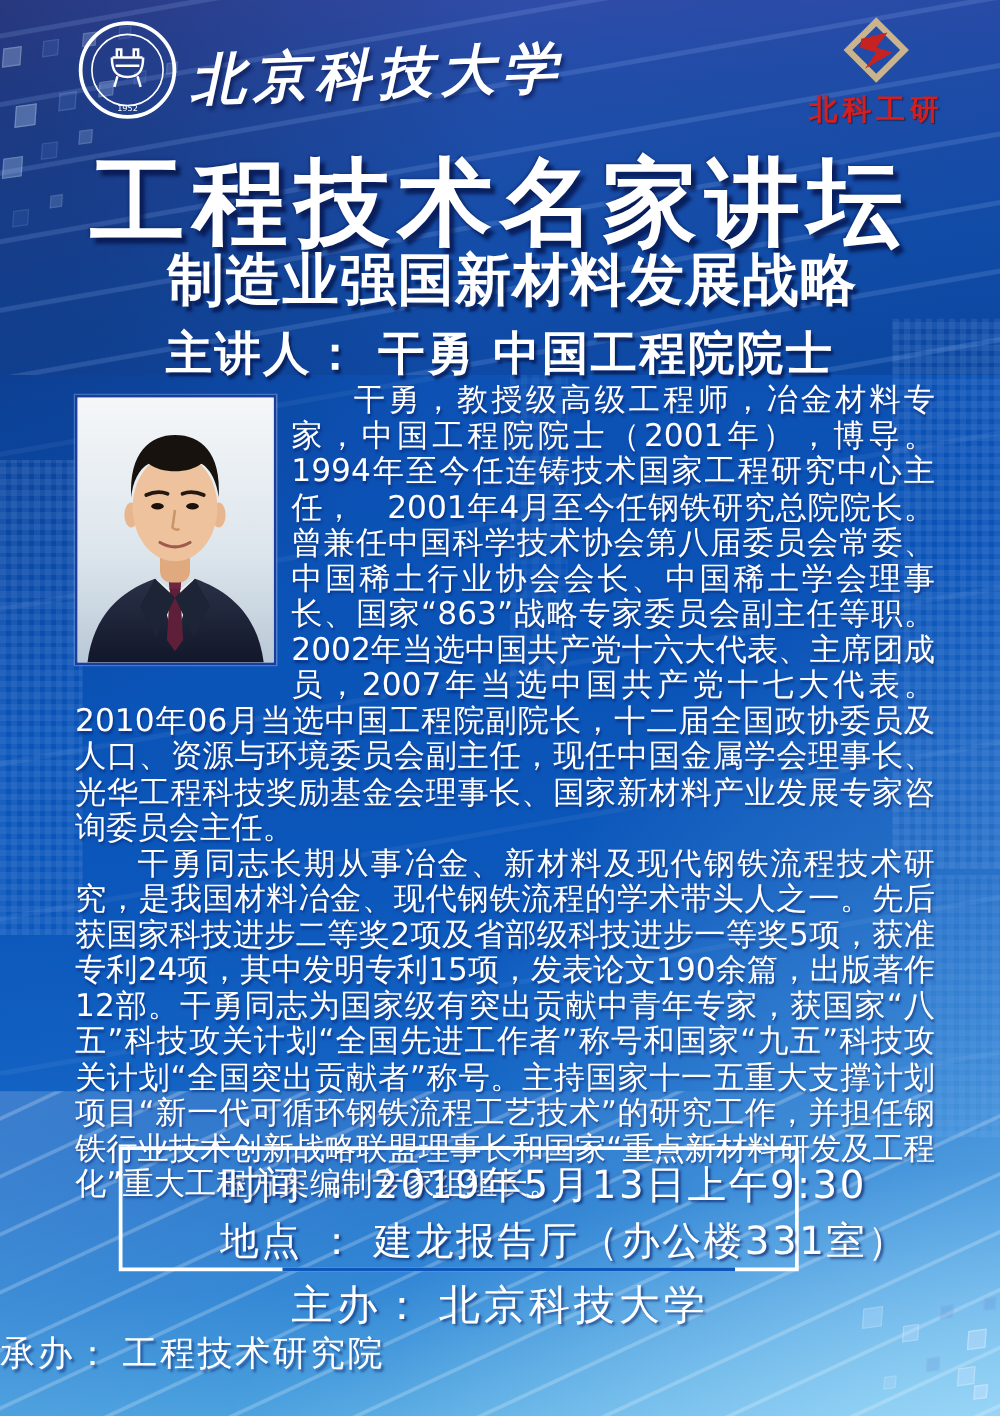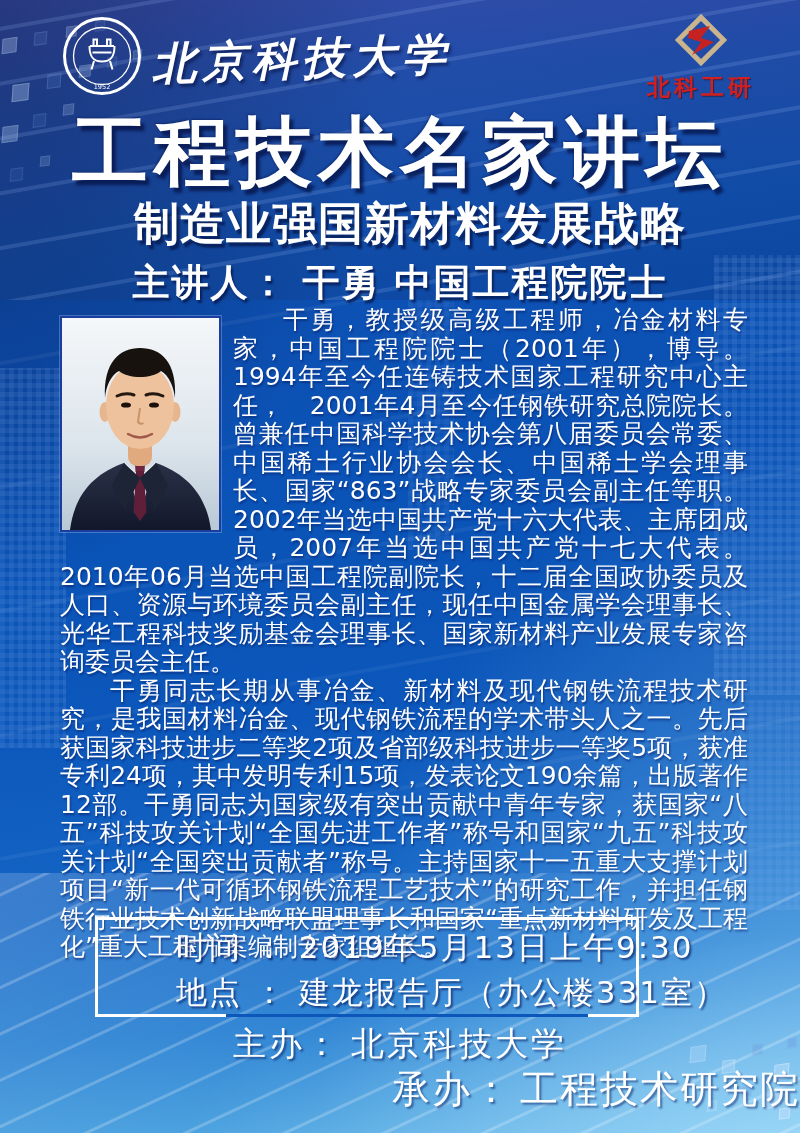--- a/index.html
+++ b/index.html
@@ -49,21 +49,21 @@
   .uni-name{position:absolute;left:152px;top:30px;
     font-size:44px;font-weight:bold;font-style:italic;letter-spacing:6px;
     transform:rotate(-2deg);
     text-shadow:2px 3px 3px rgba(6,18,70,0.6);}
   .inst-logo{position:absolute;right:34px;top:12px;width:130px;text-align:center;}
   .inst-logo svg{display:block;margin:0 auto;}
   .inst-text{margin-top:4px;font-size:23px;font-weight:bold;letter-spacing:4px;color:#d41f1f;
     text-shadow:1px 1px 1px rgba(40,0,0,0.5);white-space:nowrap;}
 
   
-  .main-title{position:absolute;left:0;right:0;top:100px;margin:8px;text-align:center;
+  .main-title{position:absolute;left:0;right:0;top:100px;margin:18px;text-align:center;
     font-size:76px;font-weight:bold;letter-spacing:6px;line-height:1.15;
     text-shadow:4px 5px 3px rgba(6,18,70,0.75), -1px -1px 2px rgba(6,18,70,0.4);}
   .sub-title{position:absolute;left:0;right:0;top:194px;margin:0;text-align:center;
     font-size:45px;font-weight:bold;letter-spacing:1px;
     text-shadow:3px 4px 2px rgba(6,18,70,0.7);padding-left:20px;}
   .speaker-line{position:absolute;left:0;right:0;top:258px;text-align:center;
     font-size:37px;font-weight:bold;letter-spacing:2px;
     text-shadow:2px 3px 2px rgba(6,18,70,0.7);}
   .speaker-line .sp{margin-right:14px;}
 
@@ -82,22 +82,22 @@
     font-size:31px;letter-spacing:2px;text-shadow:2px 2px 2px rgba(8,30,100,0.7);}
   .info-row.r1{top:7px;}
   .info-row.r2{top:52px;}
   .info-row .lbl{margin-right:12px;}
   .box-gap{position:absolute;left:128px;bottom:-3px;width:362px;height:3px;background:#0d57ba;}
 
   
   .host-line{position:absolute;left:0;right:0;top:1022px;text-align:center;
     font-size:33px;letter-spacing:3px;text-shadow:2px 2px 2px rgba(8,30,100,0.6);z-index:5;}
   .host-line .sp{margin-right:10px;}
-  .org-line{position:absolute;left:0;right:0;top:1064px;display:flex;justify-content:flex-end;gap:64px;
-    font-size:38px;letter-spacing:2px;text-shadow:2px 2px 2px rgba(8,30,100,0.55);z-index:5;}
+  .org-line{position:absolute;left:0;right:0;top:1064px;display:flex;justify-content:flex-start;gap:64px;
+    font-size:28px;letter-spacing:2px;text-shadow:2px 2px 2px rgba(8,30,100,0.55);z-index:5;}
   .org-line .sp{margin-right:8px;}
 </style>
 </head>
 <body>
 
 <div class="poster">
 
   <div class="streaks streaks-top"></div>
   <div class="streaks streaks-mid"></div>
   <div class="streaks streaks-bottom"></div>

